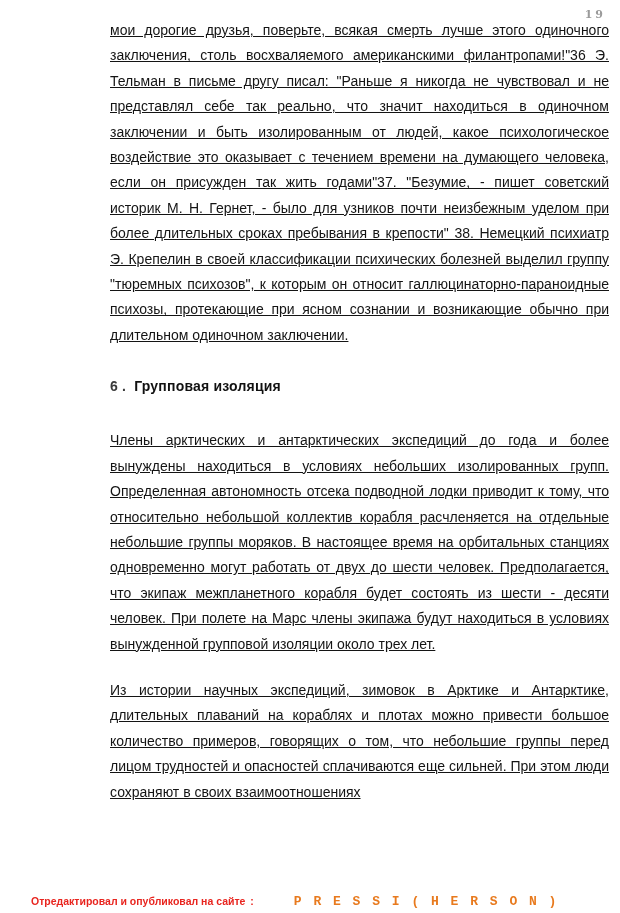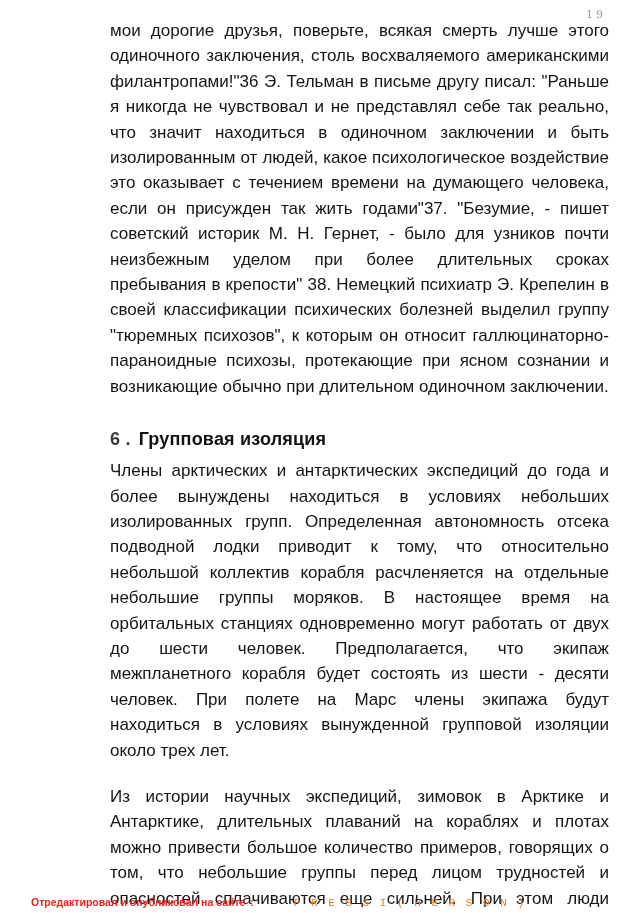--- a/index.html
+++ b/index.html
@@ -23,42 +23,44 @@
     background: #ffffff;
   }
   .page-number {
     position: absolute;
     top: 8px;
     right: 14px;
     font-size: 11px;
     color: #9a9a9a;
     letter-spacing: 3px;
     font-family: "DejaVu Serif", serif;
+    font-weight: bold;
   }
   .text-block {
     position: absolute;
     top: 18px;
     left: 110px;
     width: 499px;
   }
   .para {
-    font-size: 17px;
+    font-size: 14px;
     line-height: 25.4px;
     text-align: justify;
     text-justify: inter-word;
     margin: 0 0 21px 0;
     color: #141414;
+    text-decoration: underline;
   }
   .para:last-child {
     margin-bottom: 12px;
   }
   .section-heading {
-    font-size: 18px;
+    font-size: 14px;
     font-weight: bold;
-    margin: 30px 0 8px 0;
+    margin: 30px 0 34px 0;
     color: #111111;
     letter-spacing: 0.2px;
   }
   .section-heading .h-num {
     font-weight: bold;
     margin-right: 8px;
     color: #3a3a3a;
   }
   .footer-credit {
     position: absolute;
@@ -73,23 +75,23 @@
     margin-left: 28px;
   }
   .footer-credit .credit-colon {
     color: #e8251f;
     font-weight: bold;
     margin: 0 2px;
   }
   .footer-credit .brand-text {
     color: #e87a1e;
     font-family: "Liberation Mono", monospace;
-    font-weight: normal;
+    font-weight: bold;
     letter-spacing: 2px;
-    font-size: 11px;
+    font-size: 13px;
     padding-left: 35px;
   }
 </style>
 </head>
 <body>
 
 <div class="page">
 
   <div class="page-number">19</div>
 

